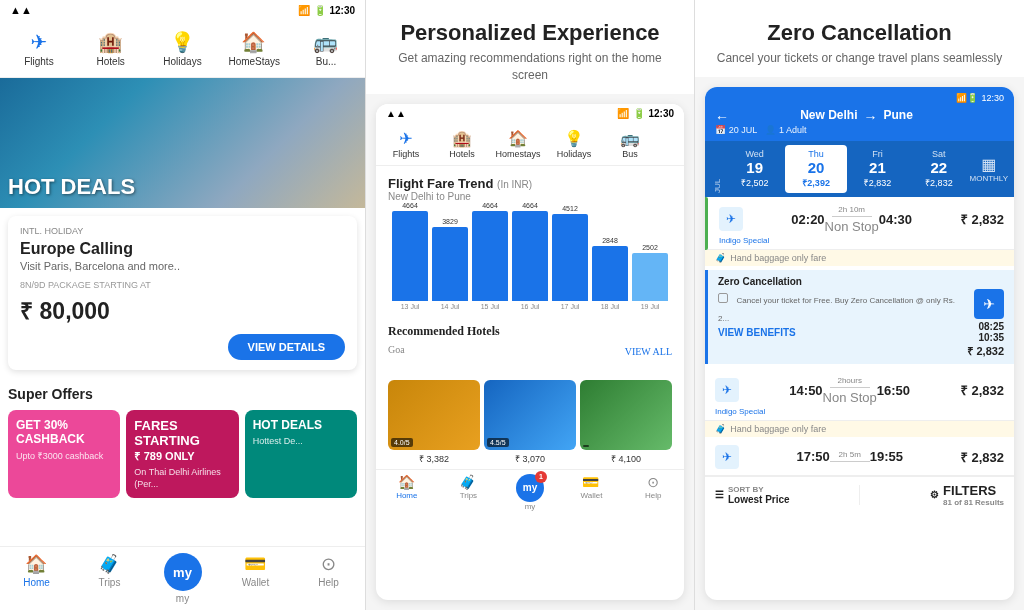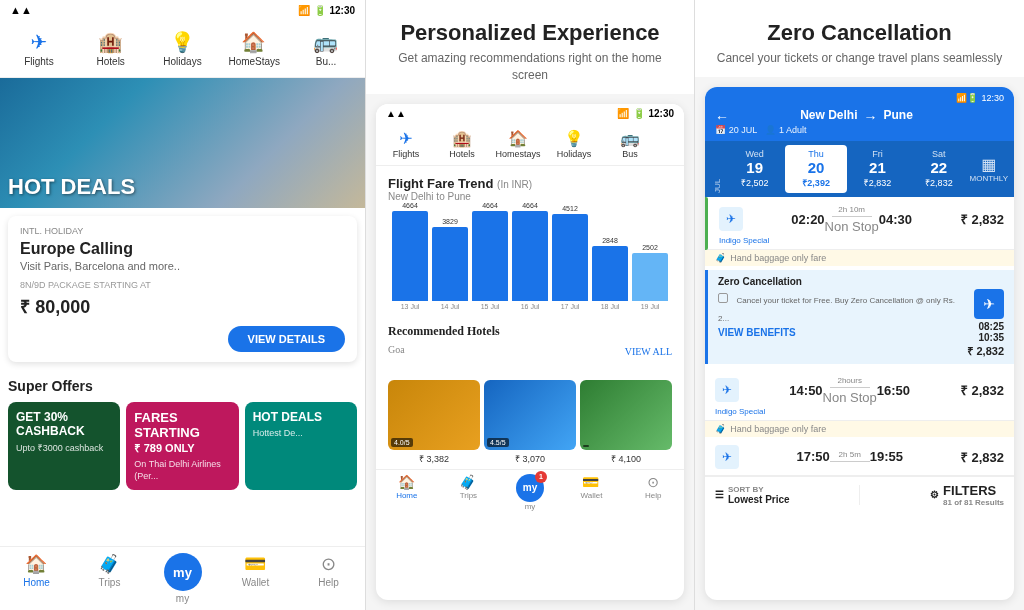--- a/index.html
+++ b/index.html
@@ -109,21 +109,21 @@
       color: #666;
       margin-bottom: 8px;
     }
     .deal-card .package-info {
       font-size: 9px;
       color: #999;
       text-transform: uppercase;
       margin-bottom: 4px;
     }
     .deal-card .price {
-      font-size: 18px;
+      font-size: 23px;
       font-weight: bold;
       color: #222;
       margin-bottom: 8px;
     }
     .view-details-btn {
       background: #1a73e8;
       color: #fff;
       border: none;
       border-radius: 20px;
       padding: 7px 20px;
@@ -146,21 +146,21 @@
     .offers-row {
       display: flex;
       gap: 6px;
     }
     .offer-card {
       flex: 1;
       border-radius: 8px;
       padding: 8px;
       min-height: 70px;
     }
-    .offer-card.blue { background: #14532d; }
+    .offer-card.blue { background: #ec4899; }
     .offer-card.orange { background: #be185d; }
     .offer-card.green { background: #00897b; }
     .offer-card .offer-title {
       font-size: 12px;
       font-weight: bold;
       color: #fff;
       line-height: 1.2;
     }
     .offer-card .offer-subtitle {
       font-size: 9px;

